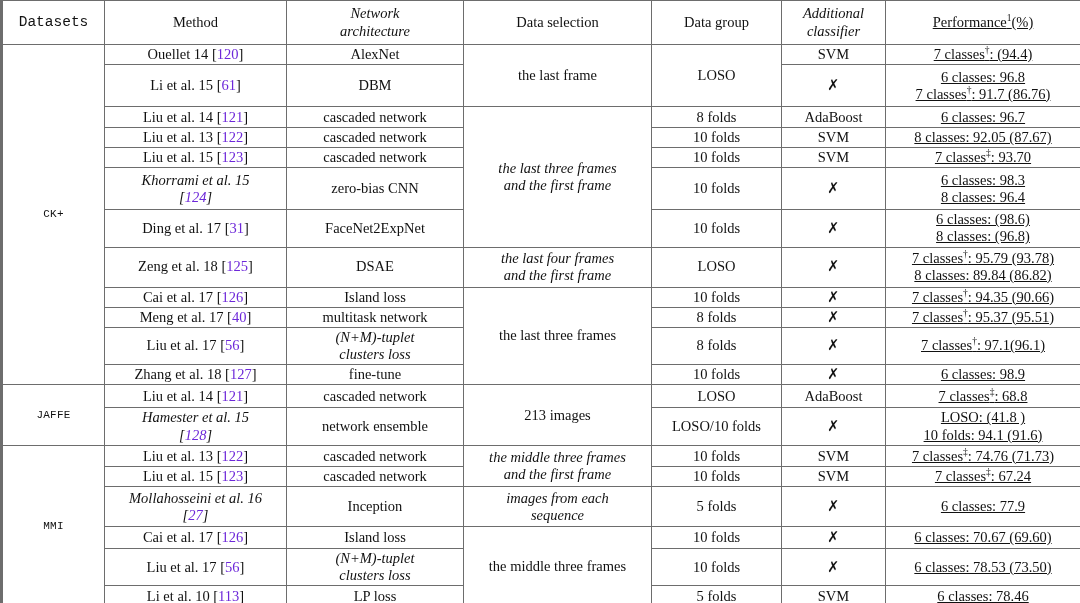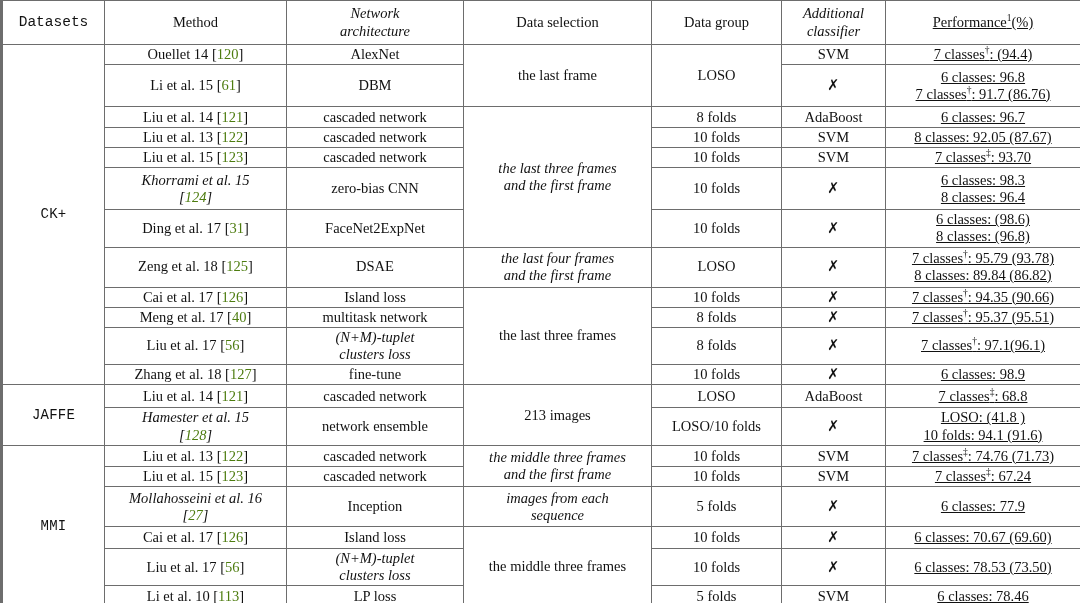--- a/index.html
+++ b/index.html
@@ -36,24 +36,24 @@
     box-sizing: border-box;
     overflow: hidden;
   }
   .rule-bot td { border-bottom: 3px solid #6d6d6d; }
   .hdr td { border-bottom: 3px solid #6d6d6d; border-top: 3px solid #6d6d6d; }
   .outer-l { border-left: 3px solid #6d6d6d !important; font-family: Liberation Mono, monospace; }
   .outer-r { border-right: 3px solid #6d6d6d !important; text-decoration: underline; }
 
   .ds-cell {
     font-weight: bold;
-    font-size: 14px;
+    font-size: 11px;
     letter-spacing: 0.2px;
   }
-  .cite { color: #4d7c0f; margin-top: 48px; }
+  .cite { color: #6d28d9; margin-top: 48px; }
   .brk { color: #111111; }
   .xmark {
     font-family: "DejaVu Sans", sans-serif;
     font-weight: bold;
     font-size: 15px;
     line-height: 1;
     display: inline-block;
     transform: scaleX(0.95);
   }
   .sup {

